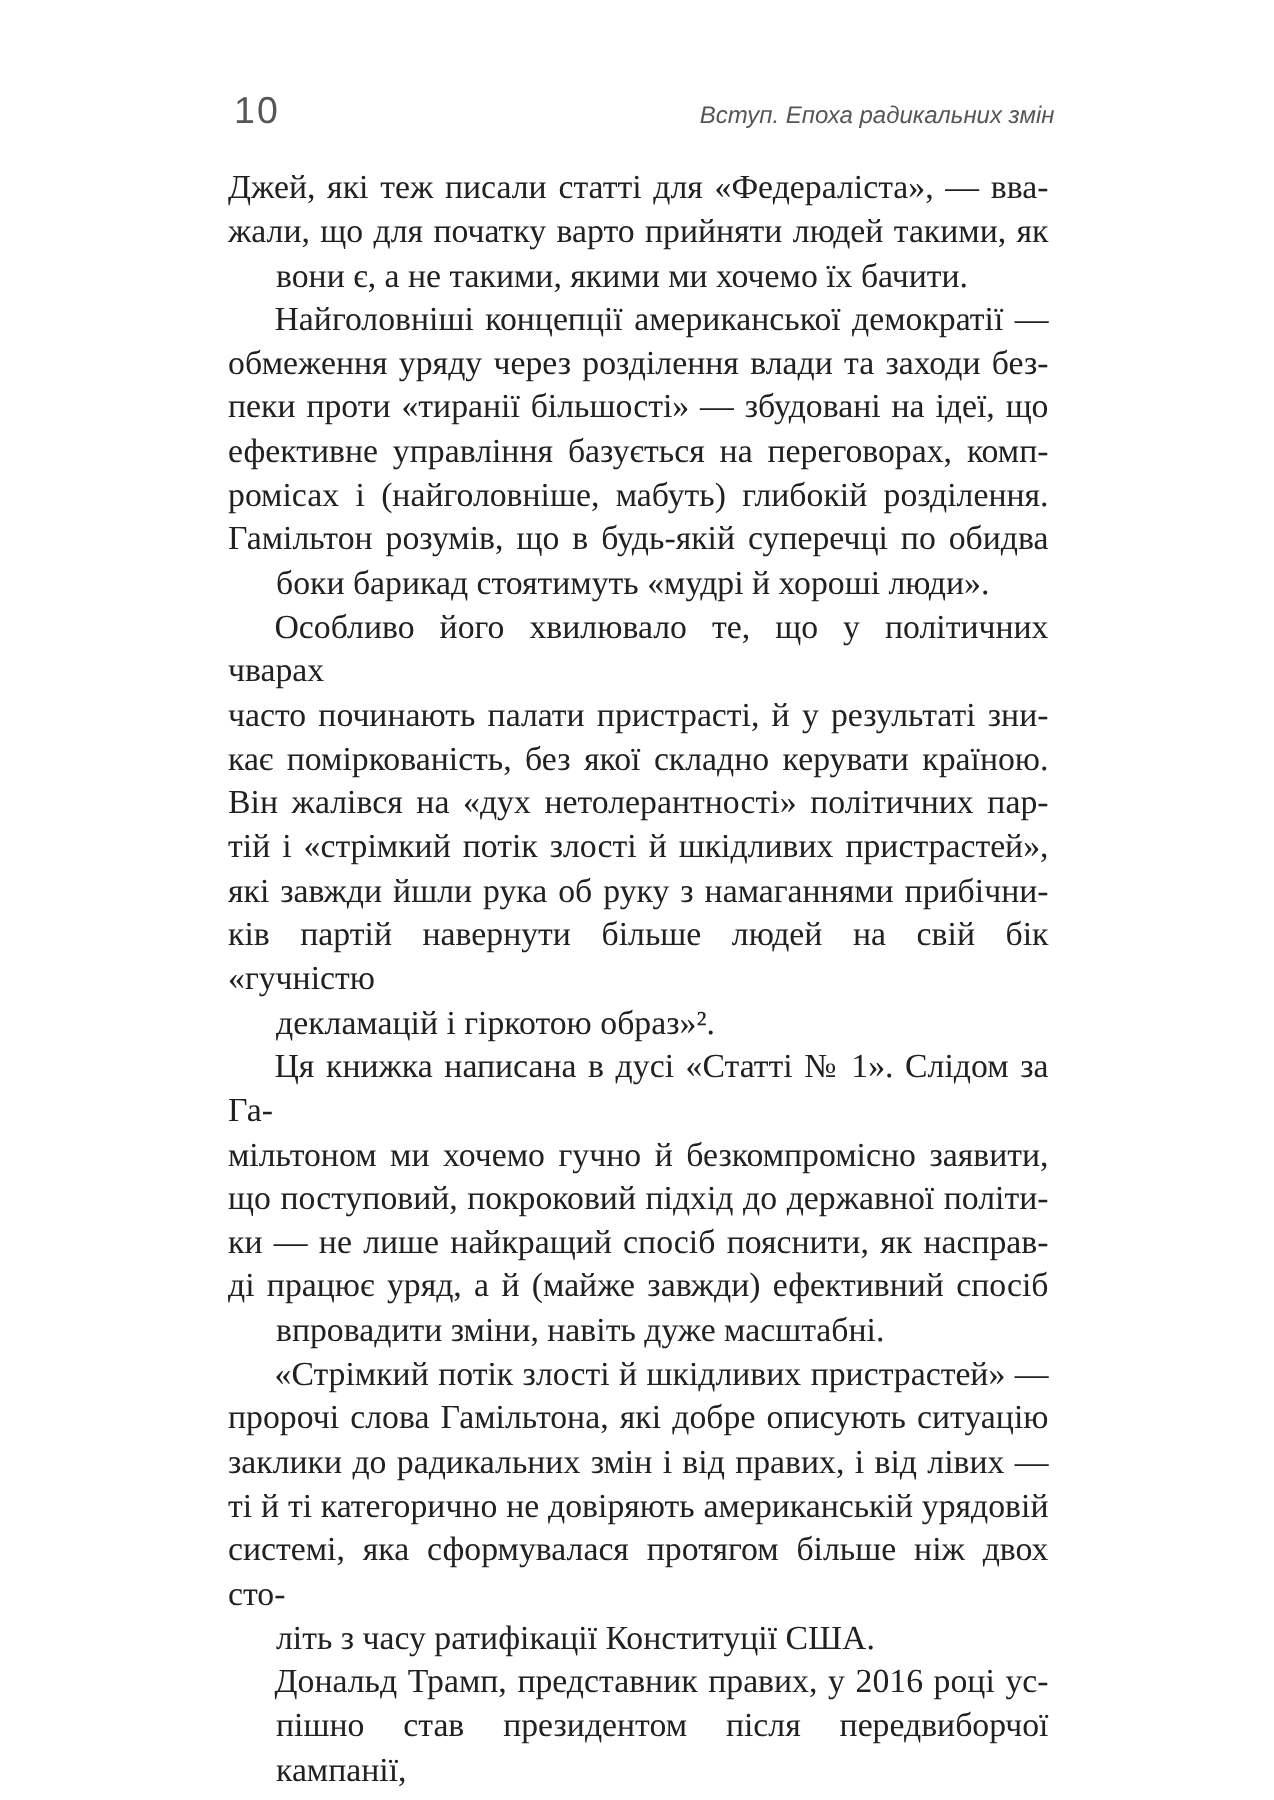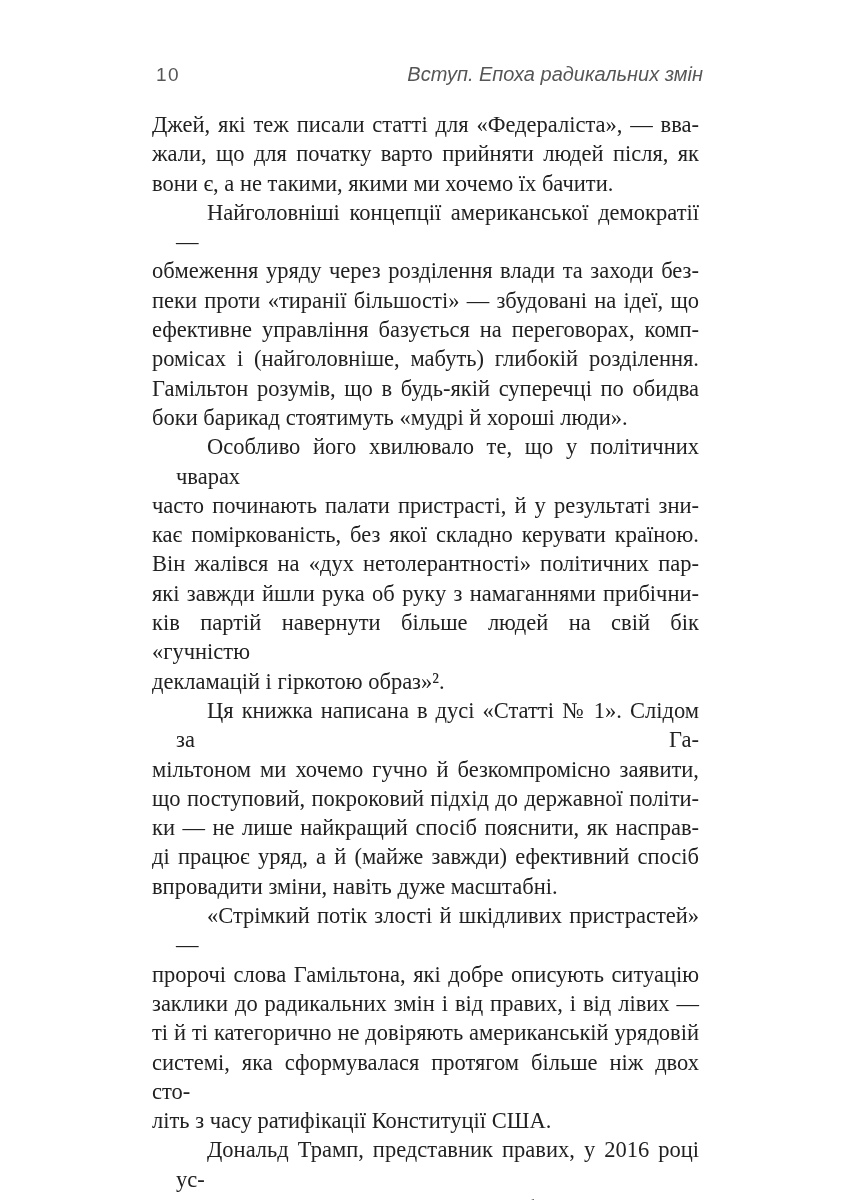--- a/index.html
+++ b/index.html
@@ -20,84 +20,85 @@
     top: 62px;
     width: 547px;
     display: flex;
     justify-content: space-between;
     align-items: baseline;
     font-family: "Liberation Sans", sans-serif;
     color: #565656;
     line-height: 24px;
   }
   .page-number {
-    font-size: 19px;
+    font-size: 25px;
     letter-spacing: 1.5px;
     font-style: normal;
     text-align: center;
   }
   .running-head {
-    font-size: 20px;
+    font-size: 16px;
     font-style: italic;
   }
   .body-text {
     position: absolute;
     left: 152px;
     top: 110px;
     width: 547px;
     font-family: "Liberation Serif", serif;
     font-size: 22.5px;
     line-height: 29.3px;
     color: #212121;
   }
   .ln {
     text-align: justify;
     text-align-last: justify;
   }
   .ln.end {
     text-align-last: left;
+    margin-left: 32px;
   }
   .ln.first {
     text-indent: 31px;
-    margin-left: 24px;
   }
 </style>
 </head>
 <body>
 
 <div class="page">
 
   <div class="header-row">
     <span class="page-number">10</span>
     <span class="running-head">Вступ. Епоха радикальних змін</span>
   </div>
 
   <div class="body-text">
 
     <div>
       <div class="ln">Джей, які теж писали статті для «Федераліста», — вва-</div>
-      <div class="ln">жали, що для початку варто прийняти людей після, як</div>
+      <div class="ln">жали, що для початку варто прийняти людей такими, як</div>
       <div class="ln end">вони є, а не такими, якими ми хочемо їх бачити.</div>
     </div>
 
     <div>
       <div class="ln first">Найголовніші концепції американської демократії —</div>
       <div class="ln">обмеження уряду через розділення влади та заходи без-</div>
       <div class="ln">пеки проти «тиранії більшості» — збудовані на ідеї, що</div>
       <div class="ln">ефективне управління базується на переговорах, комп-</div>
       <div class="ln">ромісах і (найголовніше, мабуть) глибокій розділення.</div>
       <div class="ln">Гамільтон розумів, що в будь-якій суперечці по обидва</div>
       <div class="ln end">боки барикад стоятимуть «мудрі й хороші люди».</div>
     </div>
 
     <div>
       <div class="ln first">Особливо його хвилювало те, що у політичних чварах</div>
       <div class="ln">часто починають палати пристрасті, й у результаті зни-</div>
       <div class="ln">кає поміркованість, без якої складно керувати країною.</div>
       <div class="ln">Він жалівся на «дух нетолерантності» політичних пар-</div>
+      <div class="ln">тій і «стрімкий потік злості й шкідливих пристрастей»,</div>
       <div class="ln">які завжди йшли рука об руку з намаганнями прибічни-</div>
       <div class="ln">ків партій навернути більше людей на свій бік «гучністю</div>
       <div class="ln end">декламацій і гіркотою образ»².</div>
     </div>
 
     <div>
       <div class="ln first">Ця книжка написана в дусі «Статті № 1». Слідом за Га-</div>
       <div class="ln">мільтоном ми хочемо гучно й безкомпромісно заявити,</div>
       <div class="ln">що поступовий, покроковий підхід до державної політи-</div>
       <div class="ln">ки — не лише найкращий спосіб пояснити, як насправ-</div>

